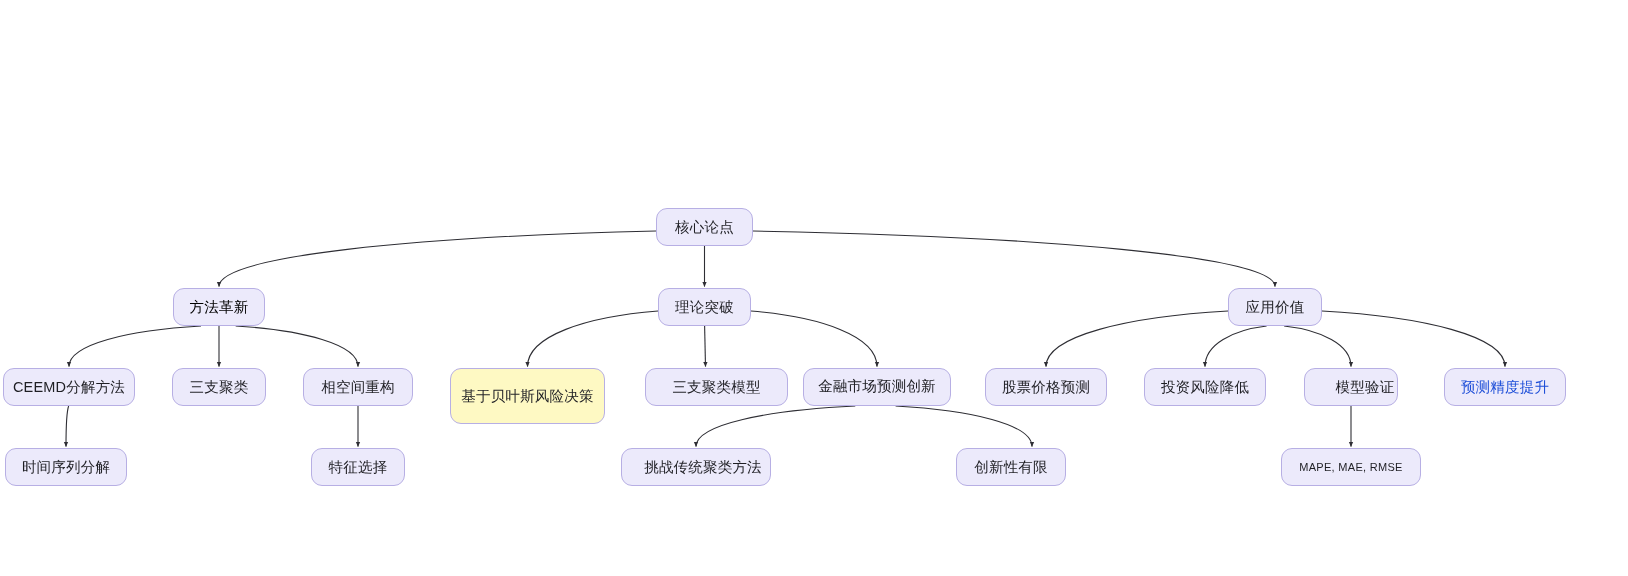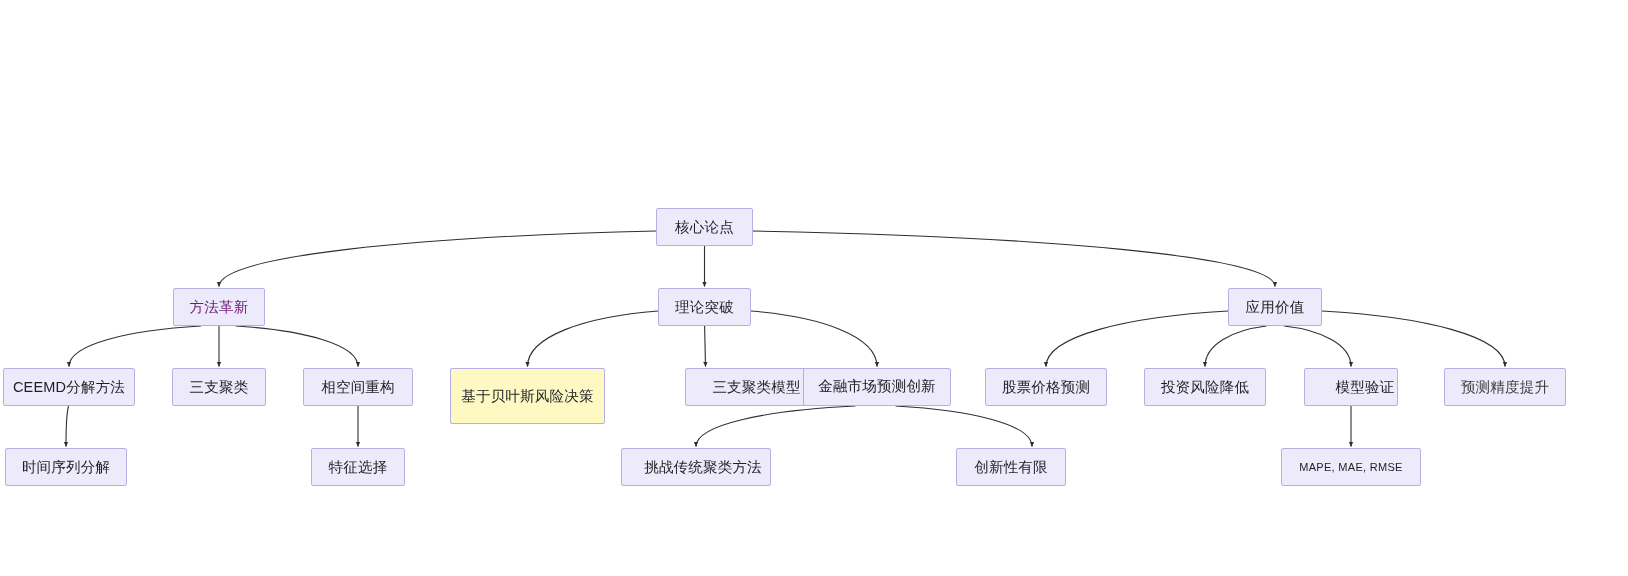--- a/index.html
+++ b/index.html
@@ -23,21 +23,21 @@
     top: 0;
     width: 1628px;
     height: 576px;
     pointer-events: none;
   }
   .node {
     position: absolute;
     box-sizing: border-box;
     background: #ECEAFB;
     border: 1px solid #B7AFE4;
-    border-radius: 2px;
+    border-radius: 11px;
     display: flex;
     align-items: center;
     justify-content: center;
     color: #1f1f24;
     font-size: 14.5px;
     line-height: 1;
     white-space: nowrap;
     letter-spacing: 0.2px;
   }
   .node.latin {
@@ -71,32 +71,32 @@
         <path d="M 1322 311 C 1422.65 316.55, 1505 335.975, 1505 366.5" fill="none" stroke="#2e2e34" stroke-width="1.1" marker-end="url(#arrow)"></path>
         <path d="M 68.64 406 C 67.188 410.05, 66 424.225, 66 446.5" fill="none" stroke="#2e2e34" stroke-width="1.1" marker-end="url(#arrow)"></path>
         <path d="M 358 406 L 358 446.5" fill="none" stroke="#2e2e34" stroke-width="1.1" marker-end="url(#arrow)"></path>
         <path d="M 855.28 406 C 767.6759999999999 410.05, 696 424.225, 696 446.5" fill="none" stroke="#2e2e34" stroke-width="1.1" marker-end="url(#arrow)"></path>
         <path d="M 895.6 406 C 970.62 410.05, 1032 424.225, 1032 446.5" fill="none" stroke="#2e2e34" stroke-width="1.1" marker-end="url(#arrow)"></path>
         <path d="M 1351 406 L 1351 446.5" fill="none" stroke="#2e2e34" stroke-width="1.1" marker-end="url(#arrow)"></path>
       </g>
   </svg>
   <div id="nodes">
       <div class="node" style="left: 656px; top: 208px; width: 97px; height: 38px; background: rgb(236, 234, 251); border-color: rgb(183, 175, 228); color: rgb(31, 31, 36);">核心论点</div>
-      <div class="node" style="left: 173px; top: 288px; width: 92px; height: 38px; background: rgb(236, 234, 251); border-color: rgb(183, 175, 228); color: #701a75;">方法革新</div>
+      <div class="node" style="left: 173px; top: 288px; width: 92px; height: 38px; background: rgb(236, 234, 251); border-color: rgb(183, 175, 228); color: #000000;">方法革新</div>
       <div class="node" style="left: 658px; top: 288px; width: 93px; height: 38px; background: rgb(236, 234, 251); border-color: rgb(183, 175, 228); color: rgb(31, 31, 36);">理论突破</div>
       <div class="node" style="left: 1228px; top: 288px; width: 94px; height: 38px; background: rgb(236, 234, 251); border-color: rgb(183, 175, 228); color: rgb(31, 31, 36);">应用价值</div>
       <div class="node" style="left: 3px; top: 368px; width: 132px; height: 38px; background: rgb(236, 234, 251); border-color: rgb(183, 175, 228); color: rgb(31, 31, 36);">CEEMD分解方法</div>
       <div class="node" style="left: 172px; top: 368px; width: 94px; height: 38px; background: rgb(236, 234, 251); border-color: rgb(183, 175, 228); color: rgb(31, 31, 36);">三支聚类</div>
       <div class="node" style="left: 303px; top: 368px; width: 110px; height: 38px; background: rgb(236, 234, 251); border-color: rgb(183, 175, 228); color: rgb(31, 31, 36);">相空间重构</div>
       <div class="node" style="left: 450px; top: 368px; width: 155px; height: 56px; background: #fef9c3; border-color: rgb(183, 175, 228); color: rgb(31, 31, 36);">基于贝叶斯风险决策</div>
-      <div class="node" style="left: 645px; top: 368px; width: 143px; height: 38px; background: rgb(236, 234, 251); border-color: rgb(183, 175, 228); color: rgb(31, 31, 36); margin-left: 40px;">三支聚类模型</div>
+      <div class="node" style="left: 645px; top: 368px; width: 143px; height: 38px; background: rgb(236, 234, 251); border-color: rgb(183, 175, 228); color: rgb(31, 31, 36);">三支聚类模型</div>
       <div class="node" style="left: 803px; top: 368px; width: 148px; height: 38px; background: rgb(236, 234, 251); border-color: rgb(183, 175, 228); color: rgb(31, 31, 36); font-family: Liberation Mono, monospace;">金融市场预测创新</div>
       <div class="node" style="left: 985px; top: 368px; width: 122px; height: 38px; background: rgb(236, 234, 251); border-color: rgb(183, 175, 228); color: rgb(31, 31, 36);">股票价格预测</div>
       <div class="node" style="left: 1144px; top: 368px; width: 122px; height: 38px; background: rgb(236, 234, 251); border-color: rgb(183, 175, 228); color: rgb(31, 31, 36);">投资风险降低</div>
       <div class="node" style="left: 1304px; top: 368px; width: 94px; height: 38px; background: rgb(236, 234, 251); border-color: rgb(183, 175, 228); color: rgb(31, 31, 36); padding-left: 28px;">模型验证</div>
-      <div class="node" style="left: 1444px; top: 368px; width: 122px; height: 38px; background: rgb(236, 234, 251); border-color: rgb(183, 175, 228); color: #404040;">预测精度提升</div>
+      <div class="node" style="left: 1444px; top: 368px; width: 122px; height: 38px; background: rgb(236, 234, 251); border-color: rgb(183, 175, 228); color: #1d4ed8;">预测精度提升</div>
       <div class="node" style="left: 5px; top: 448px; width: 122px; height: 38px; background: rgb(236, 234, 251); border-color: rgb(183, 175, 228); color: rgb(31, 31, 36);">时间序列分解</div>
       <div class="node" style="left: 311px; top: 448px; width: 94px; height: 38px; background: rgb(236, 234, 251); border-color: rgb(183, 175, 228); color: rgb(31, 31, 36);">特征选择</div>
       <div class="node" style="left: 621px; top: 448px; width: 150px; height: 38px; background: rgb(236, 234, 251); border-color: rgb(183, 175, 228); color: rgb(31, 31, 36); padding-left: 14px;">挑战传统聚类方法</div>
       <div class="node" style="left: 956px; top: 448px; width: 110px; height: 38px; background: rgb(236, 234, 251); border-color: rgb(183, 175, 228); color: rgb(31, 31, 36);">创新性有限</div>
       <div class="node latin" style="left: 1281px; top: 448px; width: 140px; height: 38px; background: rgb(236, 234, 251); border-color: rgb(183, 175, 228); color: rgb(31, 31, 36);">MAPE, MAE, RMSE</div>
     </div>
 </div>
 
 </body></html>

